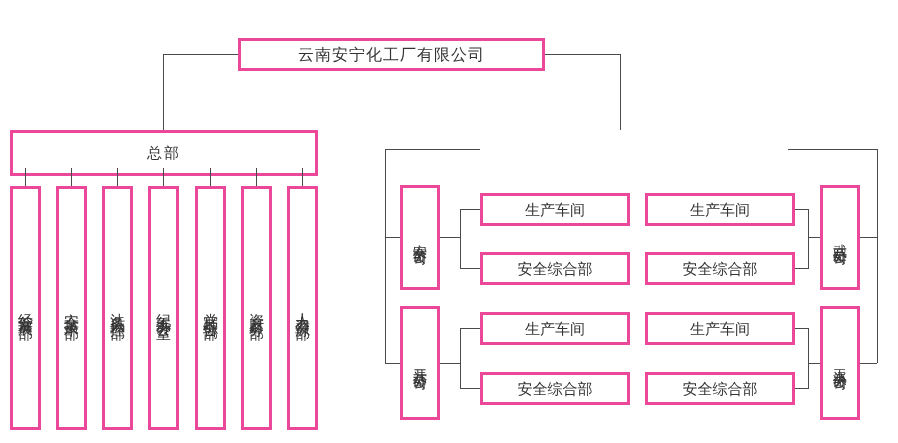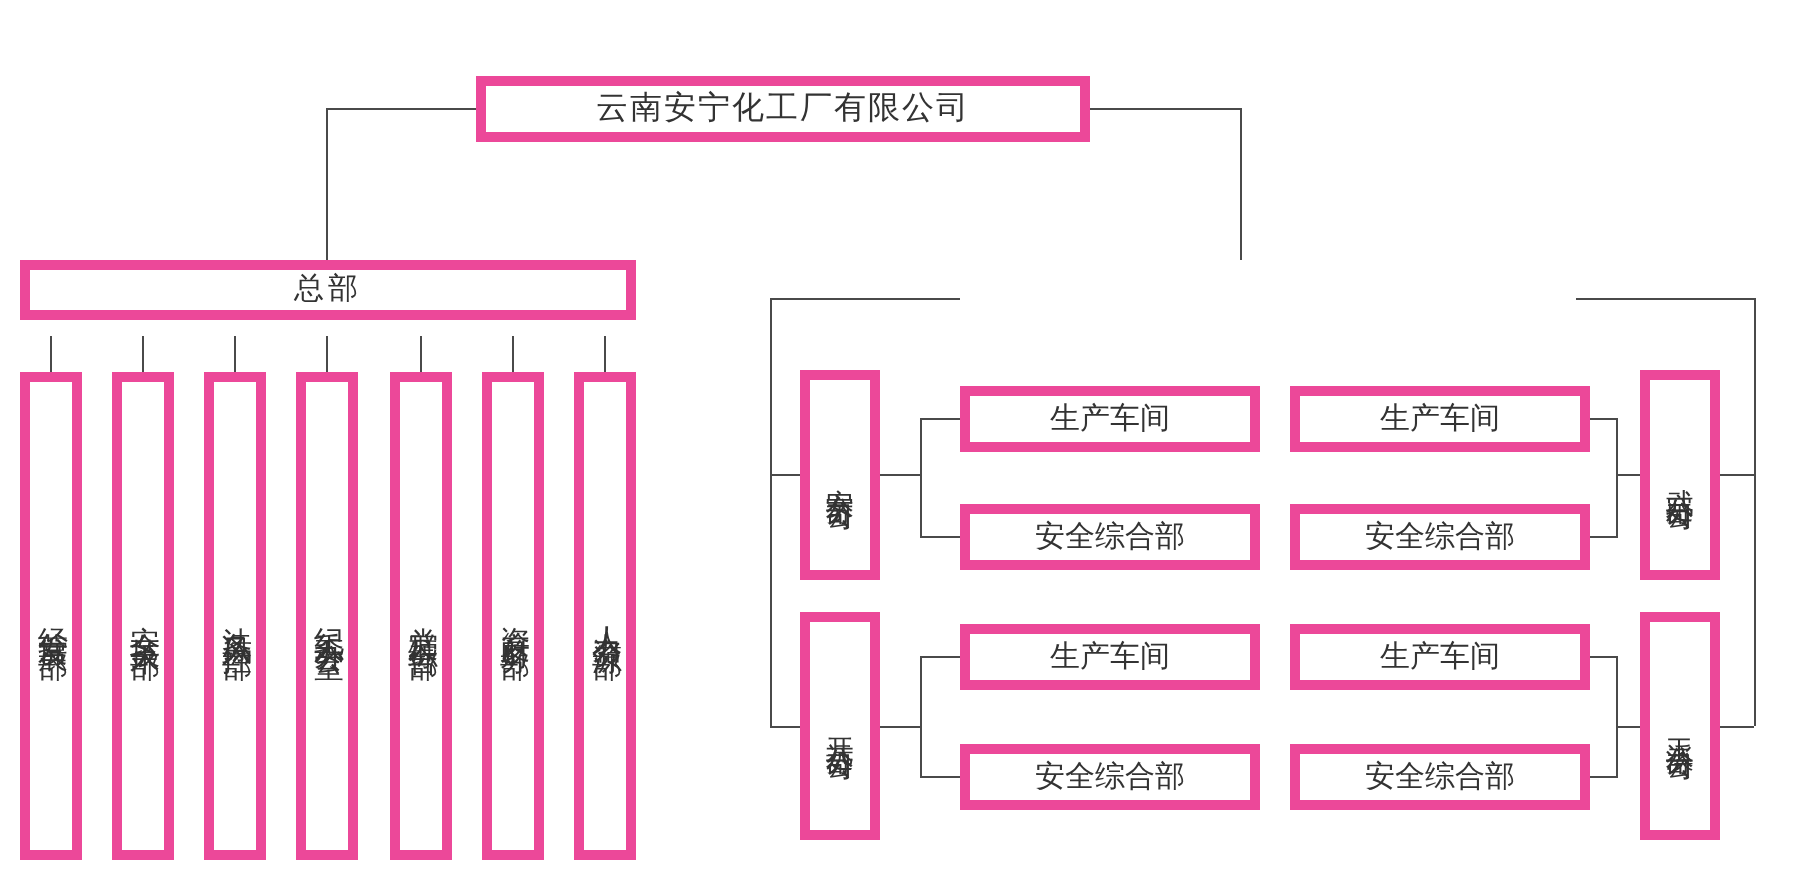--- a/index.html
+++ b/index.html
@@ -7,21 +7,21 @@
   body { font-family: "Liberation Sans", "DejaVu Sans", sans-serif; }
   .canvas {
     position: relative;
     width: 898px;
     height: 443px;
     background: #ffffff;
     overflow: hidden;
   }
   .box {
     position: absolute;
-    border: 5px solid #ec4899;
+    border: 3px solid #ec4899;
     background: #ffffff;
     display: flex;
     align-items: center;
     justify-content: center;
     font-size: 15px;
     color: #333333;
     text-align: center;
     line-height: 1.2;
   }
   .box.title { font-size: 16px; letter-spacing: 1px; }
@@ -42,21 +42,21 @@
 
 <div class="canvas">
 
   <div class="box title" style="left:238px; top:38px; width:307px; height:33px;">云南安宁化工厂有限公司</div>
 
   <div class="hline" style="left:163px; top:54px; width:75px;"></div>
   <div class="vline" style="left:163px; top:54px; height:76px;"></div>
   <div class="hline" style="left:545px; top:54px; width:75px;"></div>
   <div class="vline" style="left:620px; top:54px; height:76px;"></div>
 
-  <div class="box header" style="left:10px; top:130px; width:308px; height:30px;">总部</div>
+  <div class="box header" style="left:10px; top:130px; width:308px; height:46px;">总部</div>
 
   <div class="vline" style="left:25px;  top:168px; height:18px;"></div>
   <div class="vline" style="left:71px;  top:168px; height:18px;"></div>
   <div class="vline" style="left:117px; top:168px; height:18px;"></div>
   <div class="vline" style="left:163px; top:168px; height:18px;"></div>
   <div class="vline" style="left:210px; top:168px; height:18px;"></div>
   <div class="vline" style="left:256px; top:168px; height:18px;"></div>
   <div class="vline" style="left:302px; top:168px; height:18px;"></div>
 
   <div class="box vbox" style="left:10px; top:186px; width:31px; height:244px;">经营发展部</div>

